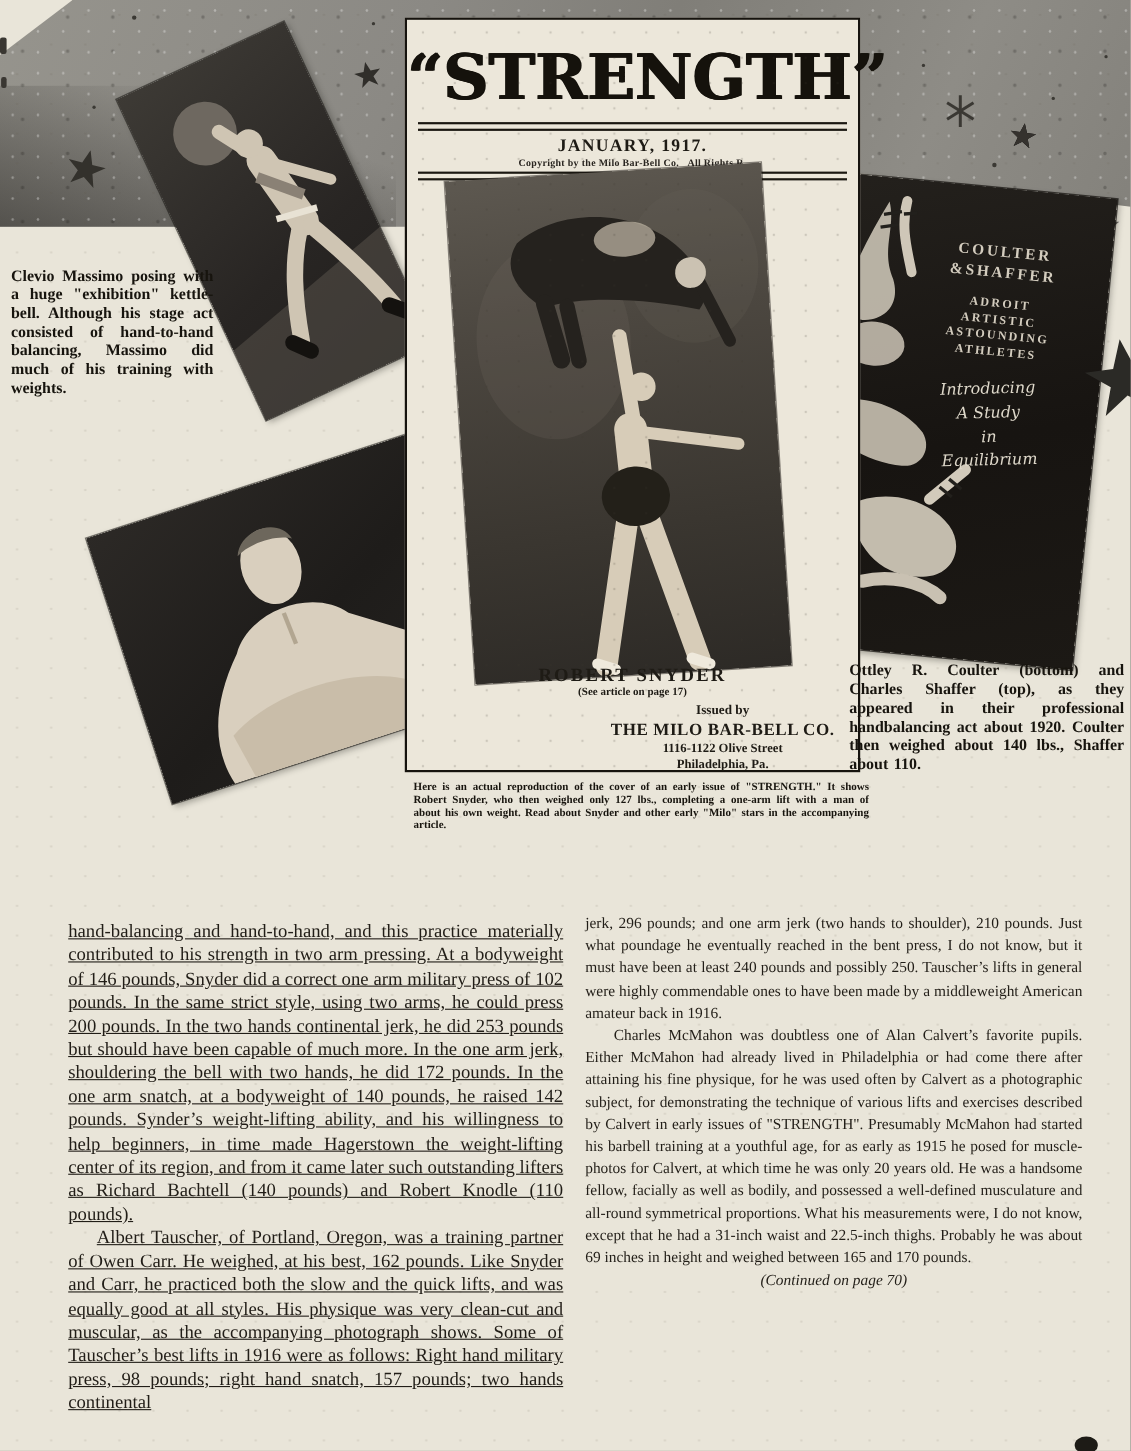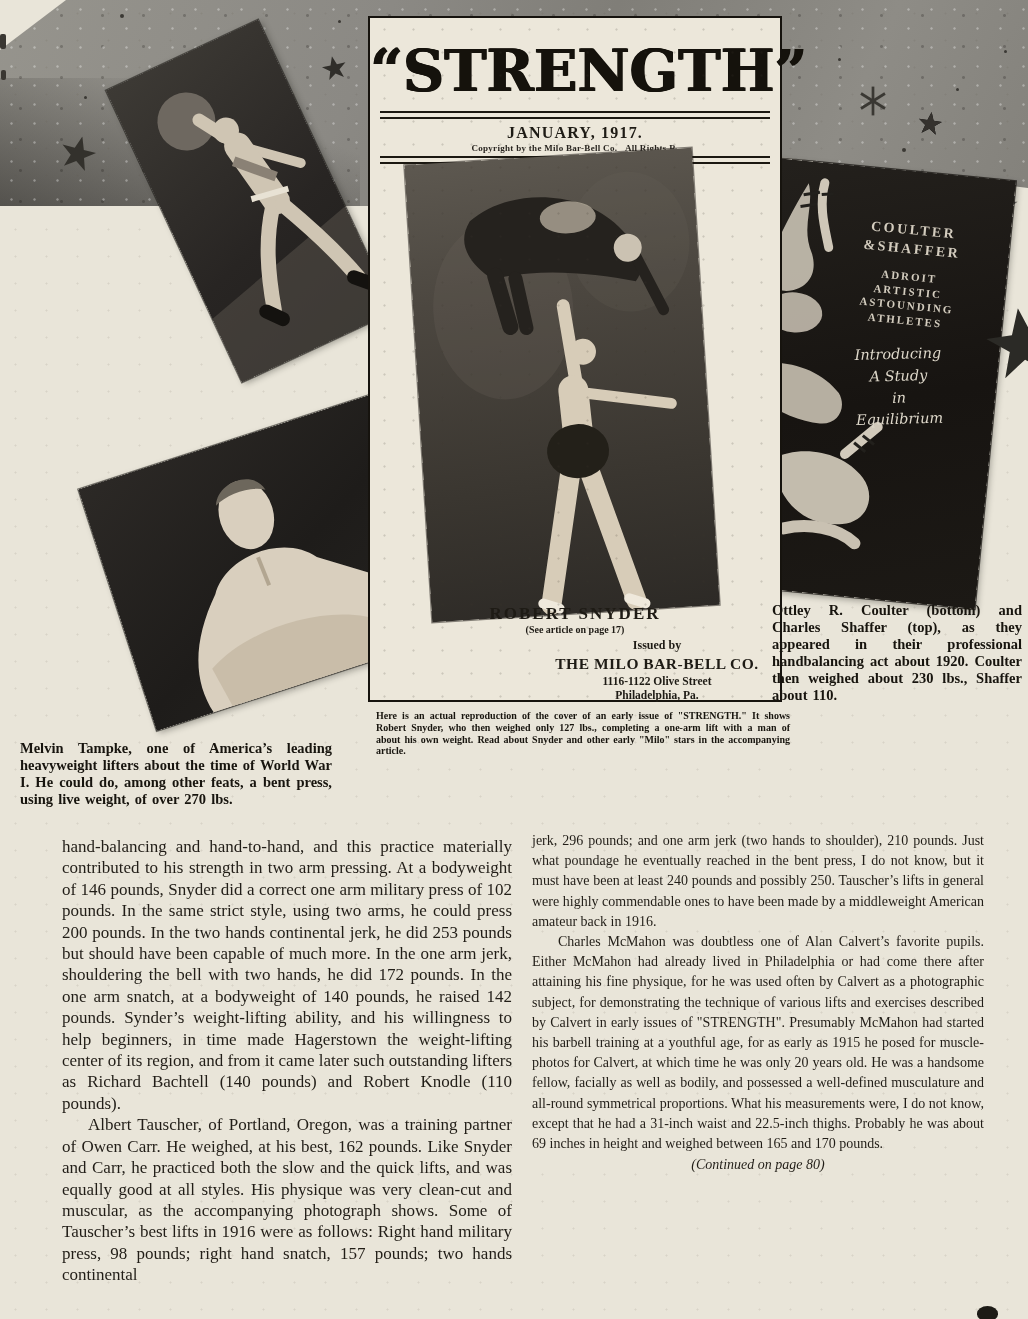--- a/index.html
+++ b/index.html
@@ -64,21 +64,21 @@
   .cap{position:absolute;z-index:6;font-weight:700;font-size:14.5px;line-height:1.17;
         text-align:justify;color:#17140e;word-spacing:1.5px;}
   .cap-massimo{left:10px;top:243px;width:184px;}
   .cap-tampke{left:20px;top:740px;width:312px;}
   .cap-coulter{left:772px;top:602px;width:250px;}
   .cap-cover{left:376px;top:710px;width:414px;font-size:10px;line-height:1.18;}
   
   .col{position:absolute;z-index:6;text-align:justify;color:#211d17;}
   .col p{margin:0;}
   .col p.indent{text-indent:26px;}
-  .col-left{left:62px;top:836px;width:450px;font-size:17px;line-height:21.4px;}
+  .col-left{left:62px;top:836px;width:450px;font-size:17px;line-height:21.4px;text-decoration:underline;}
   .col-right{left:532px;top:831px;width:452px;font-size:14px;line-height:20.2px;}
   .continued{text-align:center;font-style:italic;margin-top:1px;}
   .page-num-partial{position:absolute;left:977px;top:1306px;width:21px;height:15px;background:#1d1b16;
         border-radius:50% 50% 45% 45%;z-index:6;}
   .paper-grain{position:absolute;inset:0;z-index:1;pointer-events:none;
         background-image:radial-gradient(circle,rgba(90,82,66,.12) 0 .7px,transparent 1.4px);
         background-size:31px 27px;}
 </style>
 </head>
 <body>
@@ -230,28 +230,28 @@
       </div>
       <div class="pt-script">
         <div>Introducing</div>
         <div>A Study</div>
         <div>in</div>
         <div>Equilibrium</div>
       </div>
     </div>
   </div>
 
-  <div class="cap cap-tampke">Melvin Tampke, one of America’s leading heavyweight lifters about the time of World War I. He could do, among other feats, a bent press, using live weight, of over 270 lbs.</div>
-  <div class="cap cap-coulter">Ottley R. Coulter (bottom) and Charles Shaffer (top), as they appeared in their professional handbalancing act about 1920. Coulter then weighed about 230 lbs., Shaffer about 110.</div>
+  <div class="cap cap-massimo">Clevio Massimo posing with a huge "exhibition" kettle-bell. Although his stage act consisted of hand-to-hand balancing, Massimo did much of his training with weights.</div>
+  <div class="cap cap-coulter">Ottley R. Coulter (bottom) and Charles Shaffer (top), as they appeared in their professional handbalancing act about 1920. Coulter then weighed about 140 lbs., Shaffer about 110.</div>
   <div class="cap cap-cover">Here is an actual reproduction of the cover of an early issue of "STRENGTH." It shows Robert Snyder, who then weighed only 127 lbs., completing a one-arm lift with a man of about his own weight. Read about Snyder and other early "Milo" stars in the accompanying article.</div>
 
   <div class="col col-left">
     <p>hand-balancing and hand-to-hand, and this practice materially contributed to his strength in two arm pressing. At a bodyweight of 146 pounds, Snyder did a correct one arm military press of 102 pounds. In the same strict style, using two arms, he could press 200 pounds. In the two hands continental jerk, he did 253 pounds but should have been capable of much more. In the one arm jerk, shouldering the bell with two hands, he did 172 pounds. In the one arm snatch, at a bodyweight of 140 pounds, he raised 142 pounds. Synder’s weight-lifting ability, and his willingness to help beginners, in time made Hagerstown the weight-lifting center of its region, and from it came later such outstanding lifters as Richard Bachtell (140 pounds) and Robert Knodle (110 pounds).</p>
     <p class="indent">Albert Tauscher, of Portland, Oregon, was a training partner of Owen Carr. He weighed, at his best, 162 pounds. Like Snyder and Carr, he practiced both the slow and the quick lifts, and was equally good at all styles. His physique was very clean-cut and muscular, as the accompanying photograph shows. Some of Tauscher’s best lifts in 1916 were as follows: Right hand military press, 98 pounds; right hand snatch, 157 pounds; two hands continental</p>
   </div>
   <div class="col col-right">
     <p>jerk, 296 pounds; and one arm jerk (two hands to shoulder), 210 pounds. Just what poundage he eventually reached in the bent press, I do not know, but it must have been at least 240 pounds and possibly 250. Tauscher’s lifts in general were highly commendable ones to have been made by a middleweight American amateur back in 1916.</p>
     <p class="indent">Charles McMahon was doubtless one of Alan Calvert’s favorite pupils. Either McMahon had already lived in Philadelphia or had come there after attaining his fine physique, for he was used often by Calvert as a photographic subject, for demonstrating the technique of various lifts and exercises described by Calvert in early issues of "STRENGTH". Presumably McMahon had started his barbell training at a youthful age, for as early as 1915 he posed for muscle-photos for Calvert, at which time he was only 20 years old. He was a handsome fellow, facially as well as bodily, and possessed a well-defined musculature and all-round symmetrical proportions. What his measurements were, I do not know, except that he had a 31-inch waist and 22.5-inch thighs. Probably he was about 69 inches in height and weighed between 165 and 170 pounds.</p>
-    <div class="continued">(Continued on page 80)</div>
+    <div class="continued">(Continued on page 70)</div>
   </div>
 
   <div class="page-num-partial"></div>
 </div>
 
 </body></html>

